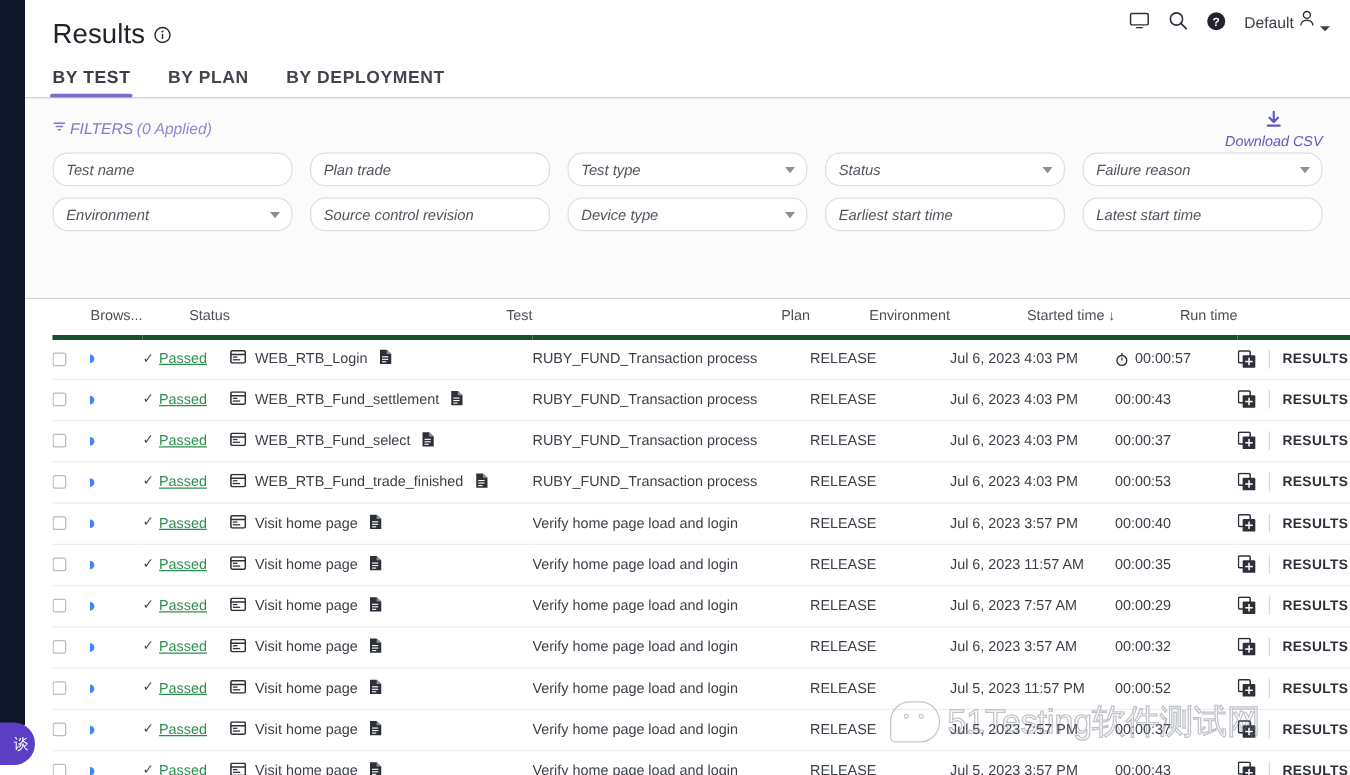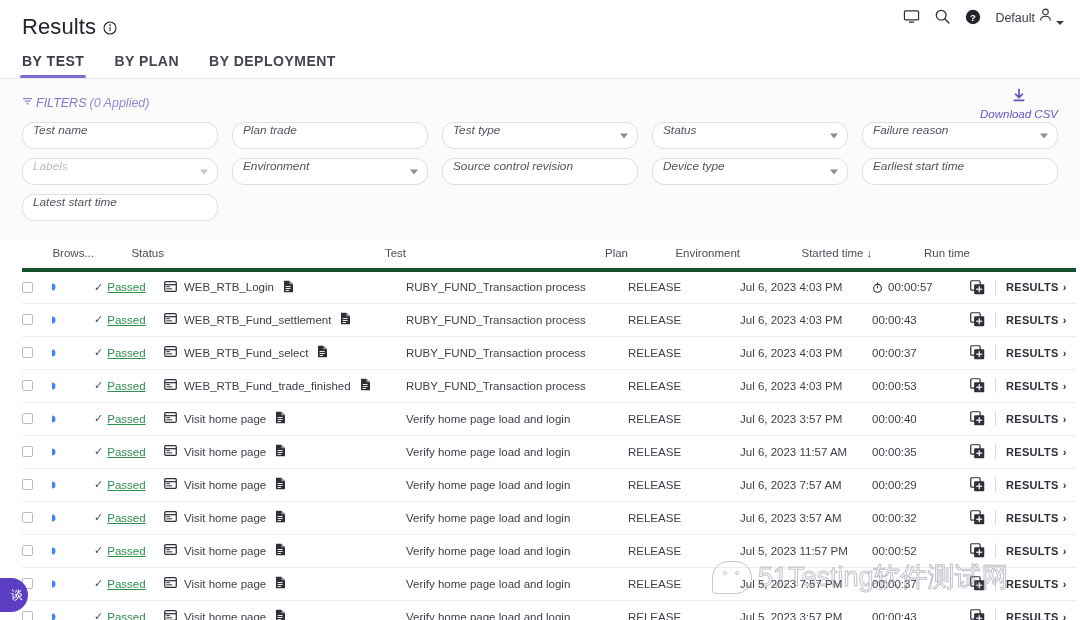--- a/index.html
+++ b/index.html
@@ -3,21 +3,21 @@
 <meta charset="utf-8">
 <style>
   * { box-sizing: border-box; margin: 0; padding: 0; }
   html, body {
     width: 1080px; height: 620px;
     overflow: hidden;
     background: #ffffff;
     font-family: "Liberation Sans", sans-serif;
     color: #2d3039;
   }
-  #app { position: relative; width: 1080px; height: 580px; background:#0f172a; }
+  #app { position: relative; width: 1080px; height: 580px; background:#0f172a;padding-left:20px; }
 
   
   .header {
     position: relative;
     height: 78px;
     background: #fff;
   }
   .page-title-row {
     display: flex; align-items: center;
     padding: 0 22px;
@@ -97,21 +97,21 @@
     grid-template-columns: repeat(5, 1fr);
     grid-column-gap: 14px;
     grid-row-gap: 9px;
   }
   .fld {
     position: relative;
     height: 27px;
     border: 1px solid #dddfe4;
     border-radius: 12px;
     background: #fff;
-    display: flex; align-items: flex-start;
+    display: flex; align-items: center;
     padding: 0 10px;
     font-size: 11.8px;
     color: #51545d;
     cursor: text;
   }
   .fld.select { cursor: pointer; }
   .fld.muted { color: #b9bcc4; }
   .fld .dd {
     position: absolute; right: 9px; top: 50%; transform: translateY(-50%);
     width: 0; height: 0;
@@ -356,24 +356,20 @@
       </div>
       <div class="fld select">
         <span>Status</span>
         <span class="dd"></span>
       </div>
       <div class="fld select">
         <span>Failure reason</span>
         <span class="dd"></span>
       </div>
 
-      <div class="fld select muted">
-        <span>Labels</span>
-        <span class="dd"></span>
-      </div>
       <div class="fld select">
         <span>Environment</span>
         <span class="dd"></span>
       </div>
       <div class="fld">
         <span>Source control revision</span>
       </div>
       <div class="fld select">
         <span>Device type</span>
         <span class="dd"></span>

